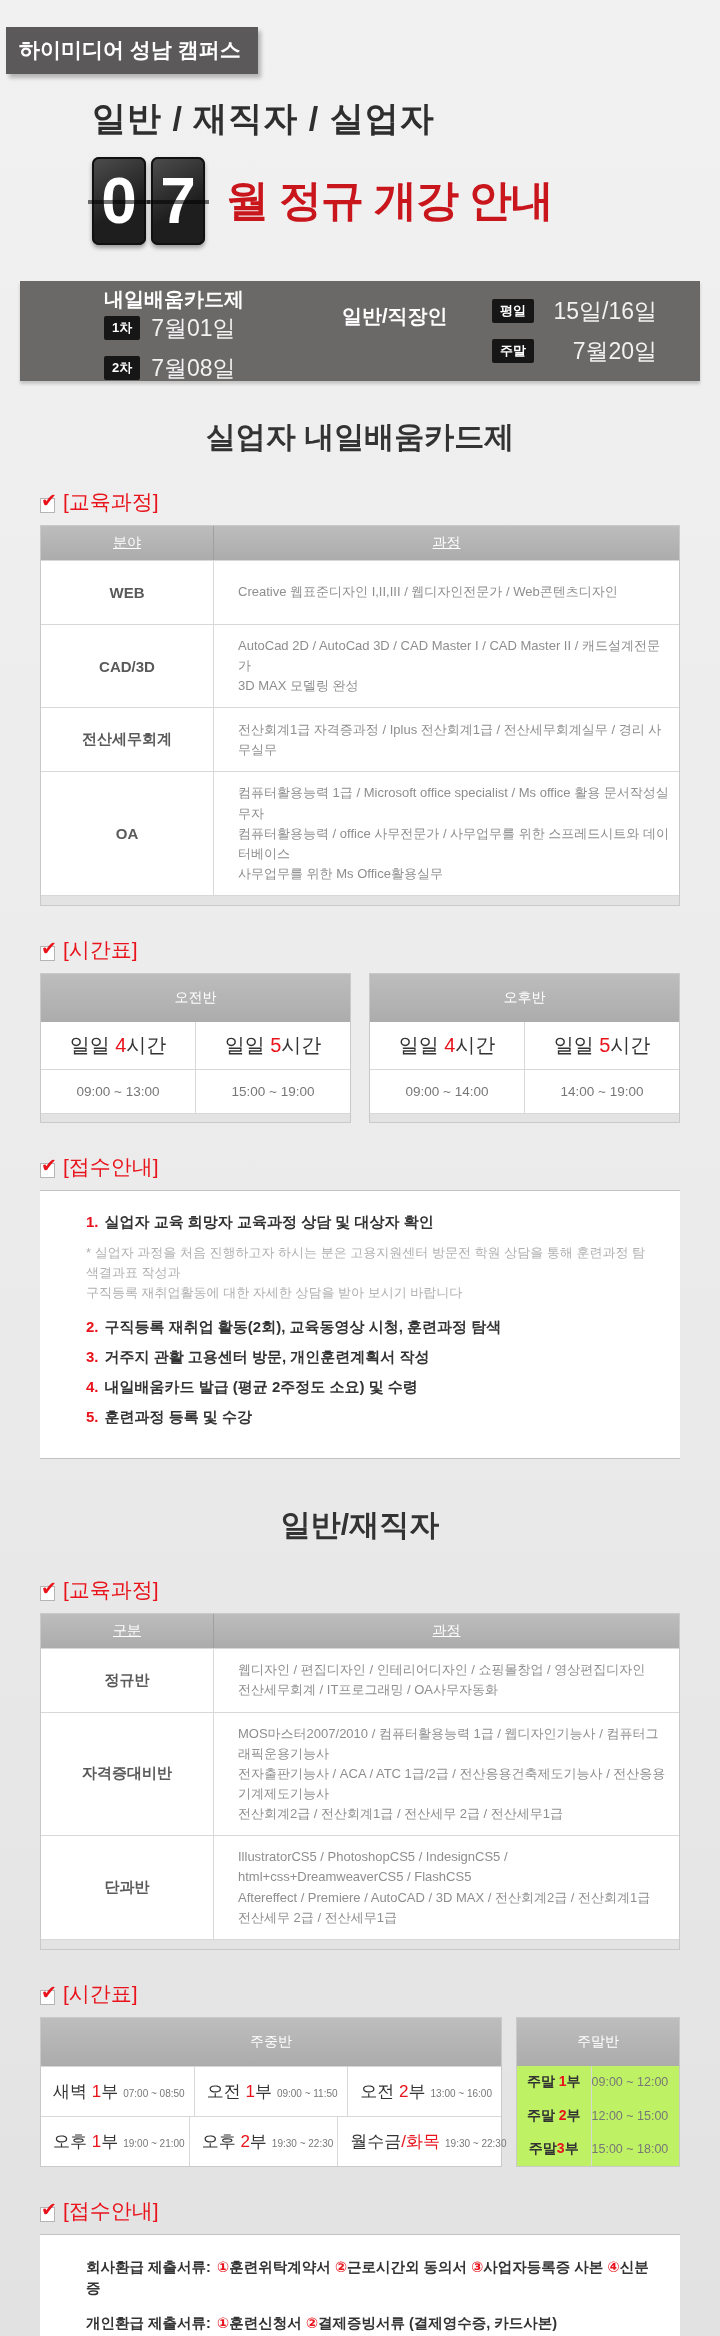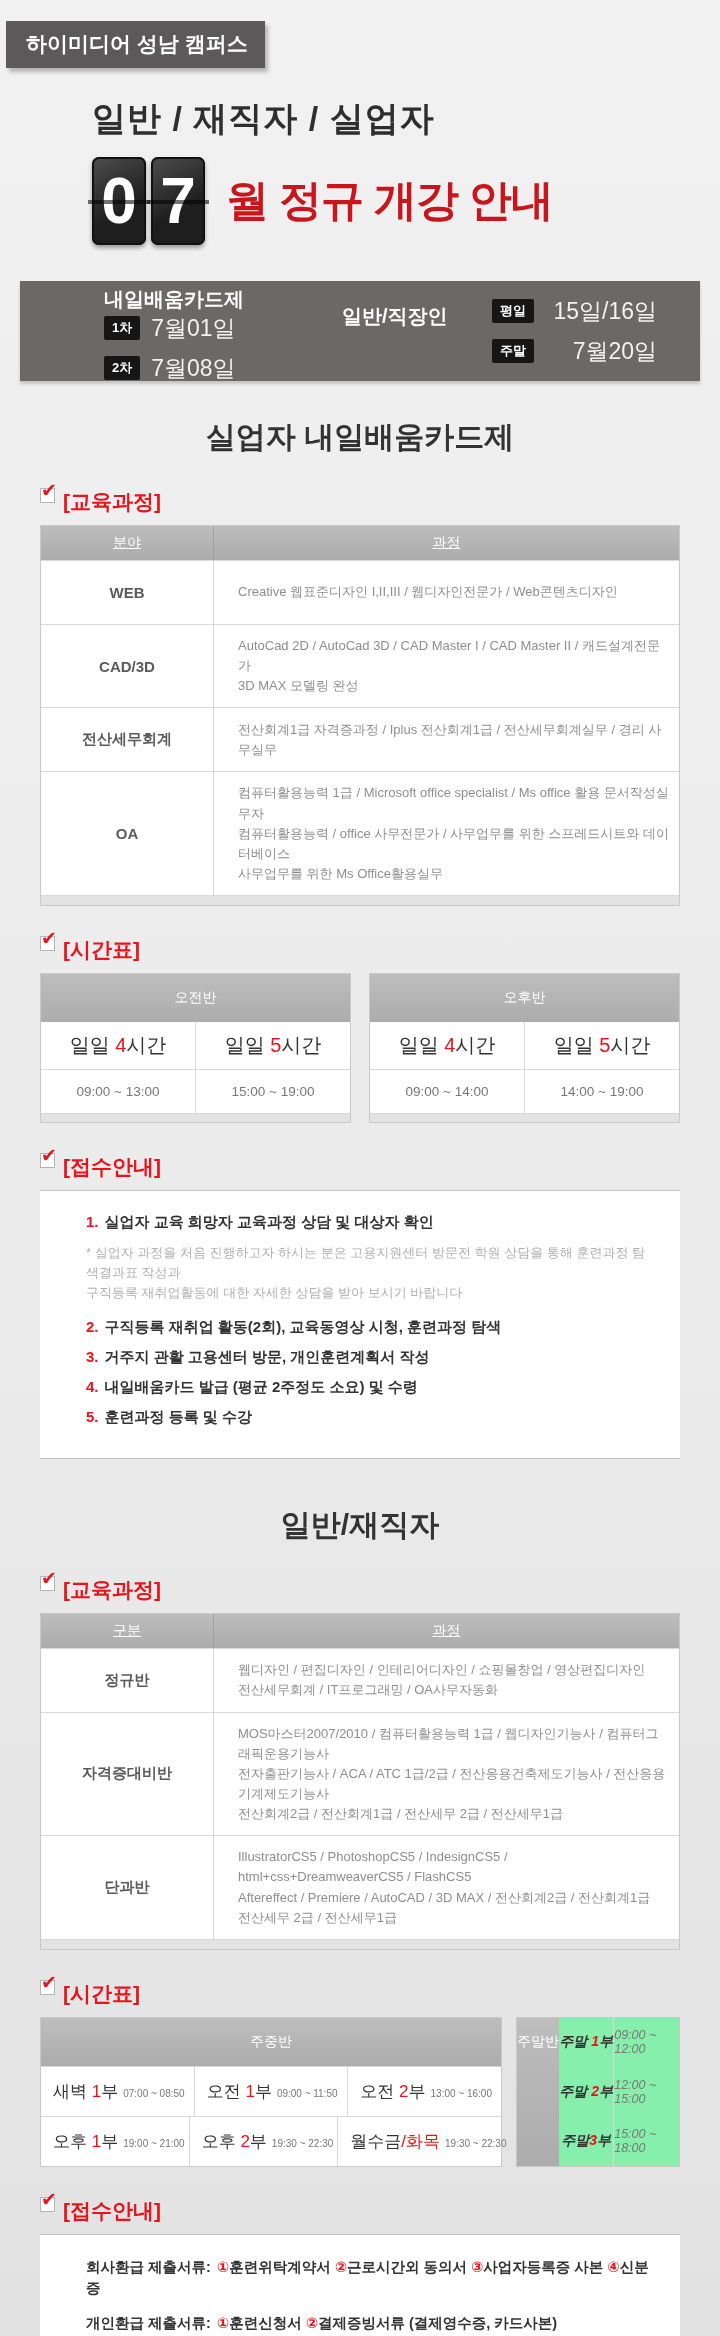--- a/index.html
+++ b/index.html
@@ -6,22 +6,22 @@
     --red:#e8131b; --title-red:#c9151c; --bar-gray:#6b6868; --badge-gray:#5b5959;
     --th-top:#bdbdbd; --th-bot:#acacac; --line:#d8d8d8; --outer:#c9c9c9;
     --txt:#333; --muted:#8e8e8e; --note:#b0b0b0; --blue:#29a9e0;
     --green:#21b100; --orange:#f3a40c; --bubble:#47a7e8;
   }
   *{box-sizing:border-box}
   body{margin:0;width:720px;height:2336px;overflow:hidden;position:relative;
        background:linear-gradient(#f1f1f1 0%,#eaeaea 60%,#e2e2e2 100%);
        font-family:"Liberation Sans","DejaVu Sans",sans-serif;color:var(--txt);}
   
-  .campus-badge{position:absolute;left:6px;top:21px;background:var(--badge-gray);color:#fff;
-       font-size:21px;font-weight:bold;padding:9px 17px 10px 20px;box-shadow:3px 4px 4px rgba(0,0,0,.25);}
+  .campus-badge{position:absolute;left:6px;top:27px;background:var(--badge-gray);color:#fff;
+       font-size:21px;font-weight:bold;padding:9px 17px 10px 13px;box-shadow:3px 4px 4px rgba(0,0,0,.25);}
   
   .hero{padding:96px 0 0 92px;}
   .hero-audience{font-size:34px;font-weight:bold;color:#2e2e2e;letter-spacing:1px;}
   .flip-row{display:flex;align-items:center;margin-top:15px;}
   .flip{width:54px;height:88px;margin-right:5px;border-radius:7px;position:relative;
         background:linear-gradient(150deg,#4e4e4e,#1e1e1e 60%);
         box-shadow:inset 0 0 0 2px #111,0 3px 4px rgba(0,0,0,.35);
         color:#fff;font-size:64px;font-weight:bold;display:flex;align-items:center;justify-content:center;}
   .flip::after{content:'';position:absolute;left:-4px;right:-4px;top:49%;height:4px;background:rgba(0,0,0,.55);}
   .hero-title{margin-left:16px;color:var(--title-red);font-size:43px;font-weight:bold;letter-spacing:-1px;}
@@ -32,21 +32,21 @@
   .bar-group.left{margin-left:84px;flex-direction:column;}
   .bar-group.right{margin-left:88px;}
   .bar-label{color:#fff;font-weight:bold;font-size:20px;margin-top:7px;width:150px;}
   .bar-rows{display:flex;flex-direction:column;gap:9px;}
   .bar-row{display:flex;align-items:center;}
   .bar-badge{background:#161616;color:#fff;font-size:13px;font-weight:bold;padding:3px 8px;border-radius:2px;margin-right:11px;}
   .bar-date{color:#f2f2f2;font-size:23px;}
   .bar-group.right .bar-date{width:112px;text-align:right;}
   
   .section-title{text-align:center;font-size:30px;font-weight:bold;color:#333;margin-top:36px;}
-  .heading{display:flex;align-items:flex-start;margin:30px 40px 9px;font-size:21px;font-weight:bold;color:var(--red);}
+  .heading{display:flex;align-items:flex-end;margin:30px 40px 9px;font-size:21px;font-weight:normal;color:var(--red);}
   .check{position:relative;width:15px;height:15px;background:#fff;border:1px solid #b5b5b5;margin:0 8px 3px 0;flex:none;}
   .check::after{content:'✔';position:absolute;left:0;top:-10px;color:var(--red);font-size:19px;}
   
   .ctable{margin:0 40px;background:#fff;border:1px solid var(--outer);}
   .ct-head{display:flex;background:linear-gradient(var(--th-top),var(--th-bot));}
   .ct-h{width:172px;color:#fff;font-size:14px;text-align:center;padding:8px 0;text-decoration:underline;}
   .ct-h.grow{flex:1;border-left:1px solid #9f9f9f;}
   .ct-row{display:flex;border-top:1px solid var(--line);min-height:64px;}
   .ct-f{width:172px;display:flex;align-items:center;justify-content:center;color:#5a5a5a;font-weight:bold;font-size:15px;}
   .ct-c{flex:1;border-left:1px solid var(--line);padding:11px 10px 11px 24px;color:var(--muted);
@@ -59,28 +59,28 @@
   .mini-labels,.mini-times{display:flex;}
   .mini-labels{border-bottom:1px solid var(--line);}
   .mini-label{flex:1;text-align:center;padding:10px 10px;font-size:20px;font-weight:normal;color:#333;}
   .mini-label+.mini-label,.mini-time+.mini-time{border-left:1px solid var(--line);}
   .mini-time{flex:1;text-align:center;padding:14px 0;color:#777;font-size:13.5px;}
   .red{color:var(--red);}
   .tt-foot{height:9px;background:#e3e3e3;border-top:1px solid var(--line);}
   
   .tt2-wrap{display:flex;gap:14px;margin:0 40px;}
   .wk{width:462px;background:#fff;border:1px solid var(--outer);}
-  .we{flex:1;background:#86efac;border:1px solid var(--outer);display:flex;}
+  .we{flex:1;background:#bef264;border:1px solid var(--outer);display:flex;flex-direction:column;}
   .wk-row{display:flex;border-top:1px solid var(--line);}
   .wk-row:first-of-type{border-top:0;}
   .wk-cell{flex:1;padding:13px 4px 13px 12px;white-space:nowrap;}
   .wk-cell+.wk-cell{border-left:1px solid var(--line);}
   .wk-label{font-weight:normal;color:#333;font-size:17px;margin-right:5px;}
   .wk-time{color:#777;font-size:10px;}
-  .we-body{display:flex;flex:1;font-style:italic;}
+  .we-body{display:flex;flex:1;}
   .we-col-l{width:46%;display:flex;flex-direction:column;justify-content:space-around;border-right:1px solid var(--line);}
   .we-col-r{flex:1;display:flex;flex-direction:column;justify-content:space-around;}
   .we-label{text-align:center;font-weight:bold;color:#333;font-size:14px;}
   .we-time{color:#777;font-size:12.5px;}
   
   .panel{background:#fff;border-top:1px solid #c2c2c2;border-bottom:1px solid #c2c2c2;margin:0 40px;padding:22px 28px 20px 46px;}
   .step{margin-bottom:11px;font-size:15px;font-weight:bold;color:#333;}
   .step-num{color:var(--red);margin-right:6px;}
   .step-notes{margin:7px 0 14px;color:var(--note);font-size:13px;line-height:1.55;font-weight:normal;}
   .doc-line{margin-bottom:8px;font-size:14.5px;font-weight:bold;color:#333;line-height:1.45;}

